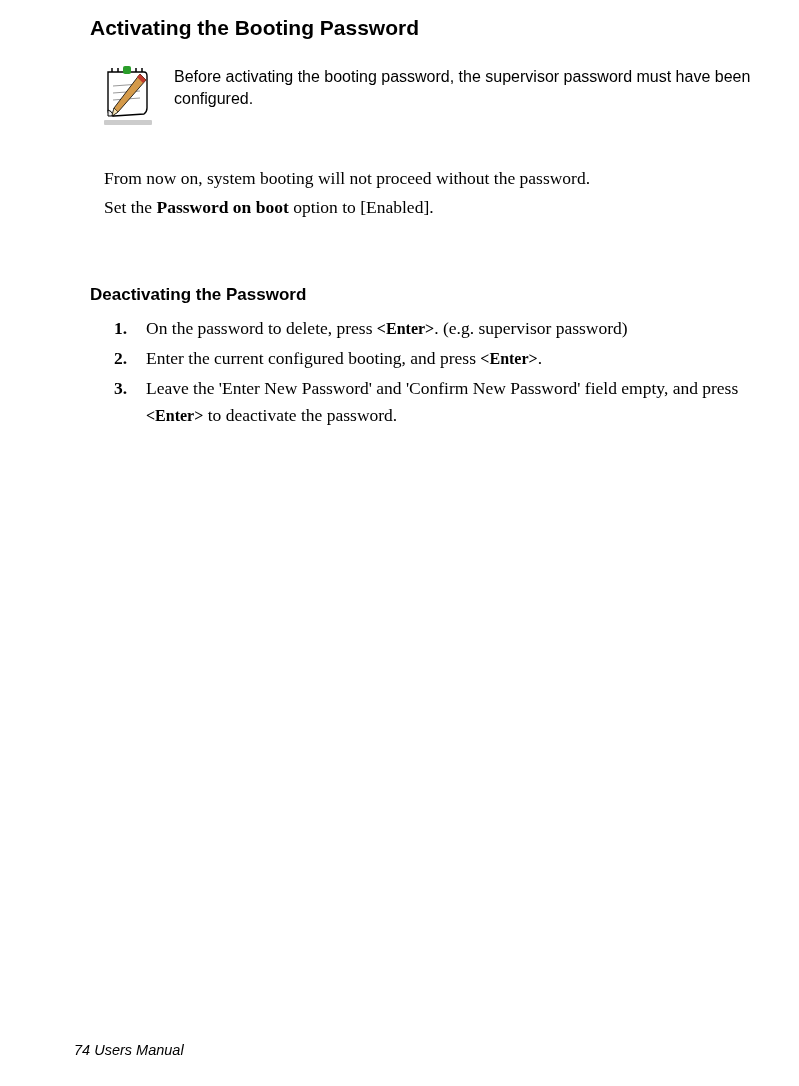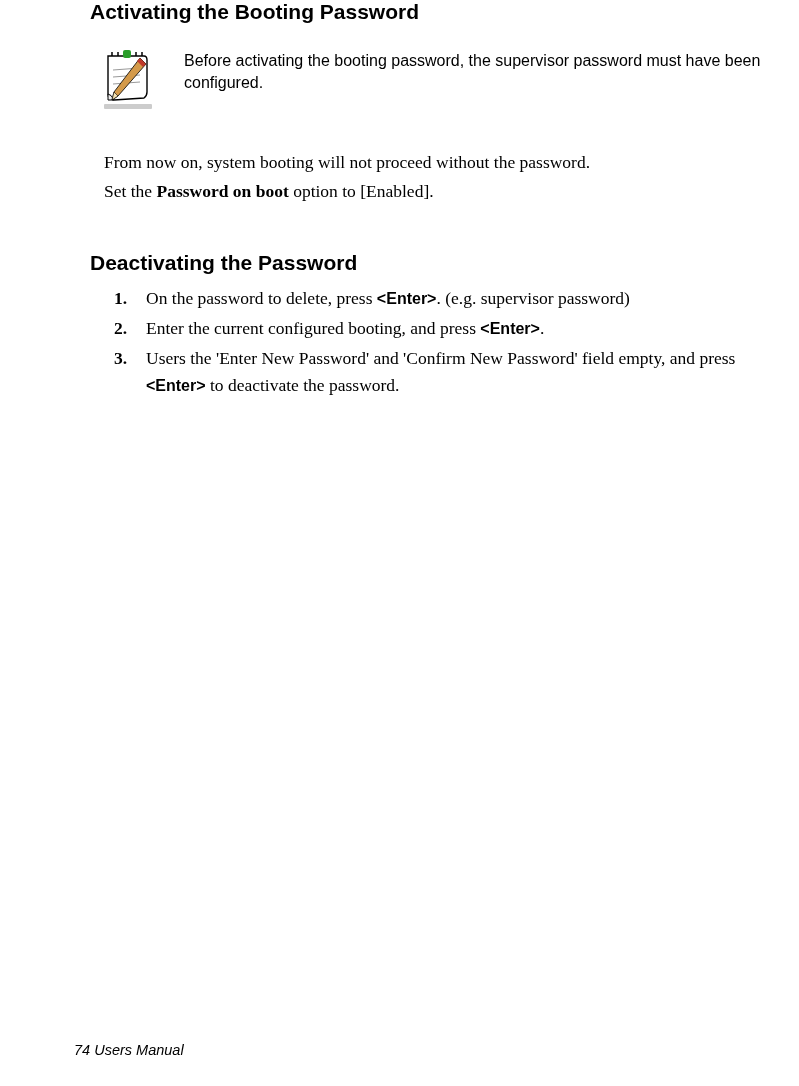--- a/index.html
+++ b/index.html
@@ -10,39 +10,39 @@
     body {
       font-family: "Times New Roman", Times, serif;
       color: #000;
       background: #fff;
       width: 799px;
       height: 1086px;
       position: relative;
       padding: 0;
     }
     .content {
-      padding: 0 10px 0 90px;
+      padding: 16px 10px 0 90px;
       width: 790px;
     }
     h1.heading-1 {
       font-family: Arial, Helvetica, sans-serif;
       font-weight: 700;
       font-size: 21px;
       margin-bottom: 26px;
     }
     h1.heading-2 {
       font-family: Arial, Helvetica, sans-serif;
       font-weight: 700;
-      font-size: 21px;
+      font-size: 17px;
       margin-bottom: 10px;
-      margin-top: 46px;
+      margin-top: 64px;
     }
     .note-block {
       display: flex;
-      gap: 32px;
+      gap: 22px;
       margin-left: 14px;
       margin-bottom: 44px;
     }
     .note-icon {
       flex: 0 0 48px;
       height: 56px;
       position: relative;
     }
     .note-icon svg {
       width: 48px;
@@ -68,21 +68,21 @@
       font-size: 17.5px;
       line-height: 1.45;
     }
     .body-p {
       margin-bottom: 4px;
     }
     .bold-serif {
       font-weight: 700;
     }
     .bold-sans {
-      font-family: Liberation Sans, sans-serif;
+      font-family: Liberation Serif, serif;
       font-weight: 700;
       font-size: 16px;
     }
     ol.steps {
       list-style: none;
       margin-left: 24px;
       font-size: 17.5px;
       line-height: 1.5;
     }
     ol.steps li {
@@ -156,19 +156,19 @@
     </li>
     <li>
       <span class="step-num">2.</span>
       <span class="step-body">
         <span>Enter the current configured booting, and press </span><span class="bold-sans">&lt;Enter&gt;</span><span>.</span>
       </span>
     </li>
     <li>
       <span class="step-num">3.</span>
       <span class="step-body">
-        <span>Users the 'Enter New Password' and 'Confirm New Password' field empty, and press </span><span class="bold-sans">&lt;Enter&gt;</span><span> to deactivate the password.</span>
+        <span>Leave the 'Enter New Password' and 'Confirm New Password' field empty, and press </span><span class="bold-sans">&lt;Enter&gt;</span><span> to deactivate the password.</span>
       </span>
     </li>
   </ol>
 </div>
 
 <div class="footer">74  Users Manual</div>
 
 </body></html>

